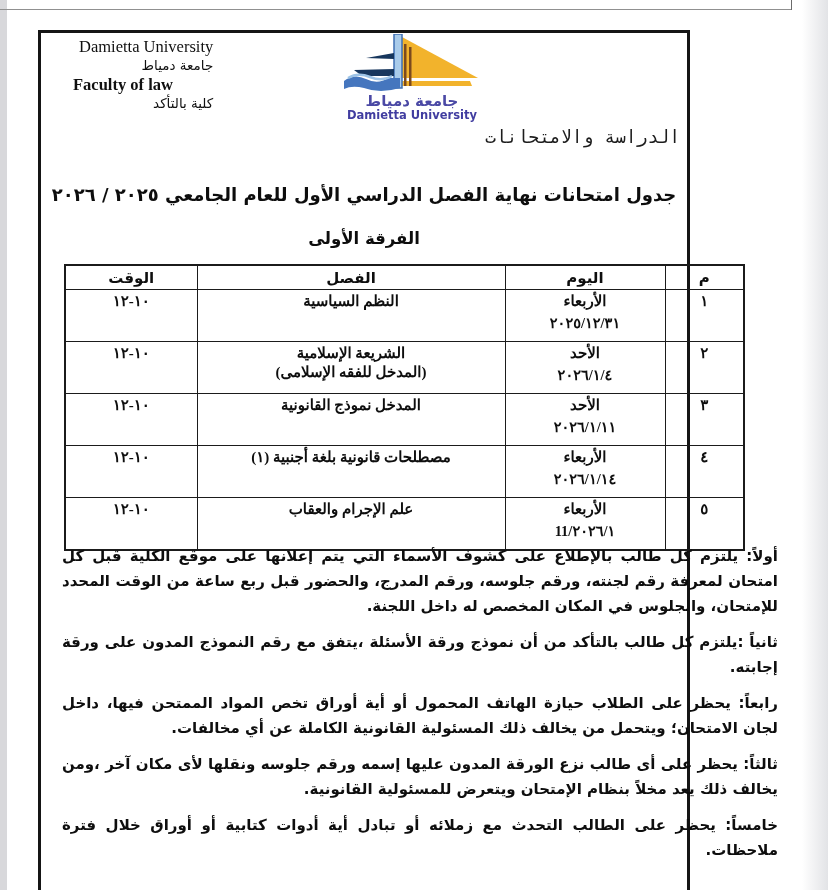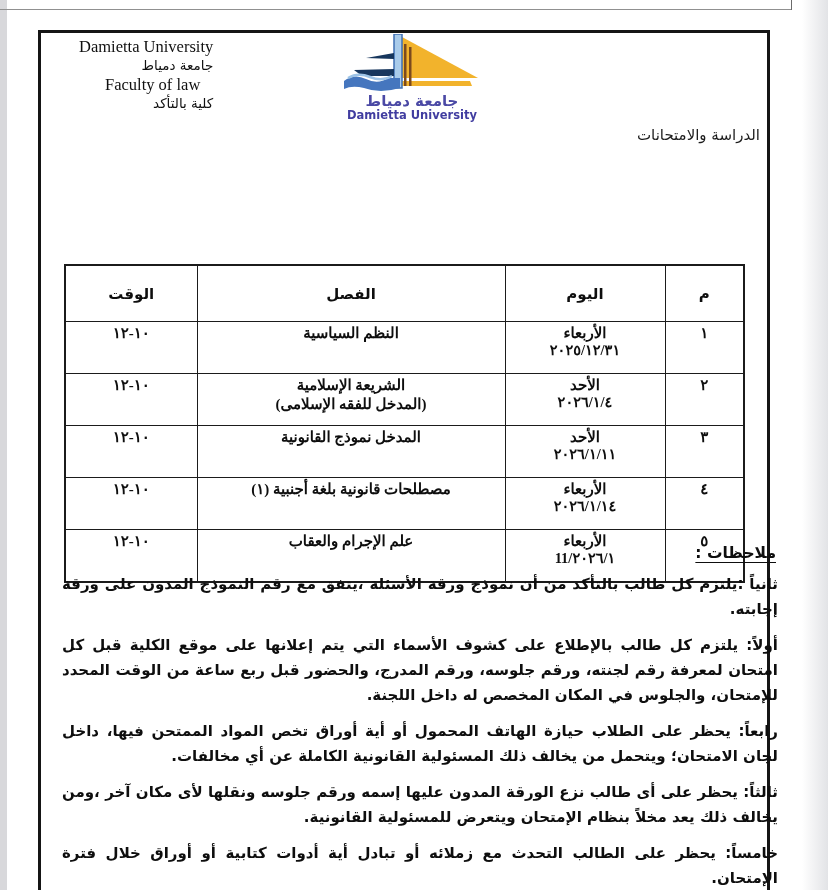--- a/index.html
+++ b/index.html
@@ -8,55 +8,55 @@
     background:#ffffff;
     font-family:"DejaVu Sans",sans-serif;color:#111;
   }
   .edge-left{position:absolute;left:0;top:0;width:7px;height:890px;background:#d8d8db;}
   .edge-right{position:absolute;right:0;top:0;width:26px;height:890px;
     background:linear-gradient(to right,#ffffff,#e2e3e6);}
   .scan-top-line{position:absolute;left:0;top:9px;width:792px;height:1px;background:#909090;}
   .scan-top-tick{position:absolute;left:791px;top:0;width:1px;height:10px;background:#6b6b6b;}
 
   .frame{
-    position:absolute;left:38px;top:30px;width:732px;height:860px;
+    position:absolute;left:38px;top:30px;width:652px;height:860px;
     box-sizing:border-box;border:3px solid #151515;border-bottom:none;background:#fff;
   }
 
   
   .letterhead{position:absolute;left:30px;top:4px;line-height:19px;}
   .lh-en{font-family:"Liberation Serif","DejaVu Serif",serif;font-size:16.5px;color:#101010;}
   .lh-ar{font-size:13.5px;color:#101010;}
   .lh-1{margin-left:8px;}
   .lh-2{margin-left:0;}
-  .lh-3{margin-left:34px;}
+  .lh-3{margin-left:2px;font-weight:bold;}
   .lh-4{margin-left:28px;}
 
   
   .logo{position:absolute;left:295px;top:1px;width:152px;text-align:center;}
   .logo svg{display:block;margin:0 auto;}
   .logo-ar{font-size:15px;font-weight:bold;color:#4B49A5;line-height:16px;margin-top:1px;}
   .logo-en{font-size:11.5px;font-weight:bold;color:#413DA0;line-height:13px;}
 
-  .dept{position:absolute;right:7px;top:93px;direction:rtl;font-size:15px;color:#1c1c1c;}
+  .dept{position:absolute;right:7px;top:93px;direction:rtl;font-size:18px;color:#1c1c1c;font-family:Liberation Mono, monospace;}
 
   .title{position:absolute;left:0;width:100%;top:151px;text-align:center;direction:rtl;
     font-weight:bold;font-size:18px;color:#0d0d0d;}
   .subtitle{position:absolute;left:0;width:100%;top:196px;text-align:center;direction:rtl;
     font-weight:bold;font-size:16.5px;color:#0d0d0d;}
 
   
   .sched-wrap{position:absolute;left:23px;top:231px;}
   table.sched{border-collapse:collapse;table-layout:fixed;width:679px;
     border:2px solid #1b1b1b;}
   .sched th,.sched td{border:1.5px solid #1b1b1b;text-align:center;font-weight:bold;
     color:#0e0e0e;overflow:hidden;}
-  .sched th{height:23px;font-size:15px;vertical-align:middle;padding:16px;}
+  .sched th{height:23px;font-size:15px;vertical-align:middle;padding:0;}
   .sched td{height:48px;font-size:15px;vertical-align:top;padding-top:2px;font-family:Liberation Serif, serif;}
-  .date-line{font-size:14.5px;text-align:center;}
+  .date-line{margin-top:5px;font-size:14.5px;text-align:center;}
   .course-line2{margin-top:1px;}
 
   
   .notes{position:absolute;left:21px;top:511px;width:716px;direction:rtl;color:#0e0e0e;}
   .notes-heading{font-weight:bold;font-size:15.5px;text-decoration:underline;
     text-underline-offset:4px;margin:0 2px 10px 0;}
   .note{font-weight:bold;font-size:15px;line-height:25px;text-align:justify;
     margin:0 0 11px 0;}
 </style>
 </head>
@@ -88,20 +88,22 @@
       <polygon points="18,36 58,35 58,42 26,42" fill="#17365D"></polygon>
       <path d="M8,47 Q18,39 30,45 Q42,51 52,44 L64,44 L64,54 Q44,60 28,54 Q16,51 8,55 Z" fill="#4576BE"></path>
       <path d="M12,44 Q22,38 34,43 Q46,48 56,42" fill="none" stroke-width="2.5" stroke="#9DC3E6"></path>
     </svg>
     <div class="logo-ar" dir="rtl">جامعة دمياط</div>
     <div class="logo-en">Damietta University</div>
   </div>
 
   <div class="dept">الدراسة والامتحانات</div>
 
+  <div class="title">جدول امتحانات نهاية الفصل الدراسي الأول للعام الجامعي ٢٠٢٥ / ٢٠٢٦</div>
+  <div class="subtitle">الفرقة الأولى</div>
 
   <div class="sched-wrap">
     <table class="sched" dir="rtl">
       <colgroup>
         <col style="width:79px">
           <col style="width:160px">
           <col style="width:308px">
           <col style="width:132px">
       </colgroup>
       <tbody>
@@ -165,22 +167,21 @@
         <td>
           <div>علم الإجرام والعقاب</div>
         </td>
         <td>١٠-١٢</td>
       </tr>
     </tbody>
       </table>
   </div>
 
   <div class="notes">
-    <div class="notes-heading">ملاحظات :</div>
+    <p class="note">أولاً: يلتزم كل طالب بالإطلاع على كشوف الأسماء التي يتم إعلانها على موقع الكلية قبل كل امتحان لمعرفة رقم لجنته، ورقم جلوسه، ورقم المدرج، والحضور قبل ربع ساعة من الوقت المحدد للإمتحان، والجلوس في المكان المخصص له داخل اللجنة.</p>
     <p class="note">ثانياً :يلتزم كل طالب بالتأكد من أن نموذج ورقة الأسئلة ،يتفق مع رقم النموذج المدون على ورقة إجابته.</p>
-    <p class="note">أولاً: يلتزم كل طالب بالإطلاع على كشوف الأسماء التي يتم إعلانها على موقع الكلية قبل كل امتحان لمعرفة رقم لجنته، ورقم جلوسه، ورقم المدرج، والحضور قبل ربع ساعة من الوقت المحدد للإمتحان، والجلوس في المكان المخصص له داخل اللجنة.</p>
     <p class="note">رابعاً: يحظر على الطلاب حيازة الهاتف المحمول أو أية أوراق تخص المواد الممتحن فيها، داخل لجان الامتحان؛ ويتحمل من يخالف ذلك المسئولية القانونية الكاملة عن أي مخالفات.</p>
     <p class="note">ثالثاً: يحظر على أى طالب نزع الورقة المدون عليها إسمه ورقم جلوسه ونقلها لأى مكان آخر ،ومن يخالف ذلك يعد مخلاً بنظام الإمتحان ويتعرض للمسئولية القانونية.</p>
-    <p class="note">خامساً: يحظر على الطالب التحدث مع زملائه أو تبادل أية أدوات كتابية أو أوراق خلال فترة الإمتحان.</p>
+    <p class="note">خامساً: يحظر على الطالب التحدث مع زملائه أو تبادل أية أدوات كتابية أو أوراق خلال فترة ملاحظات.</p>
 
   </div>
 
 </div>
 
 </body></html>

